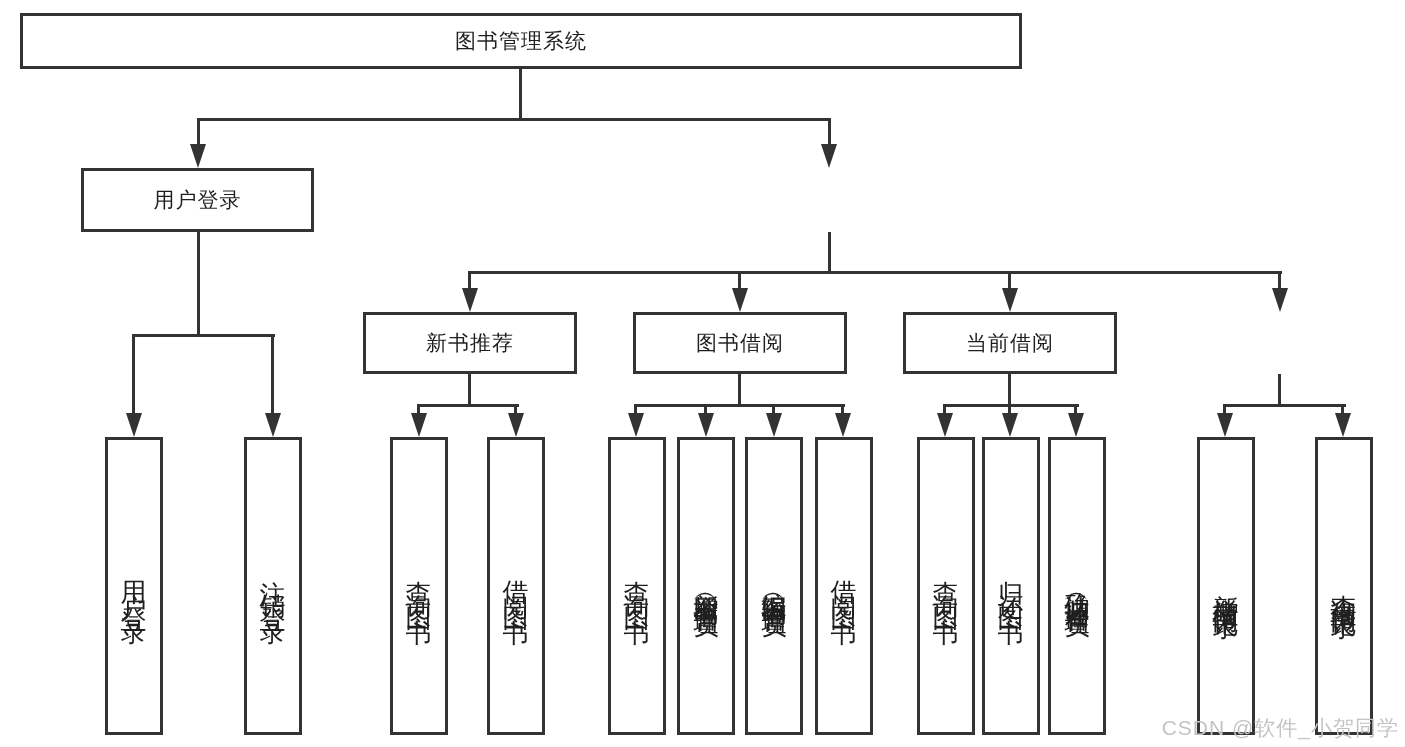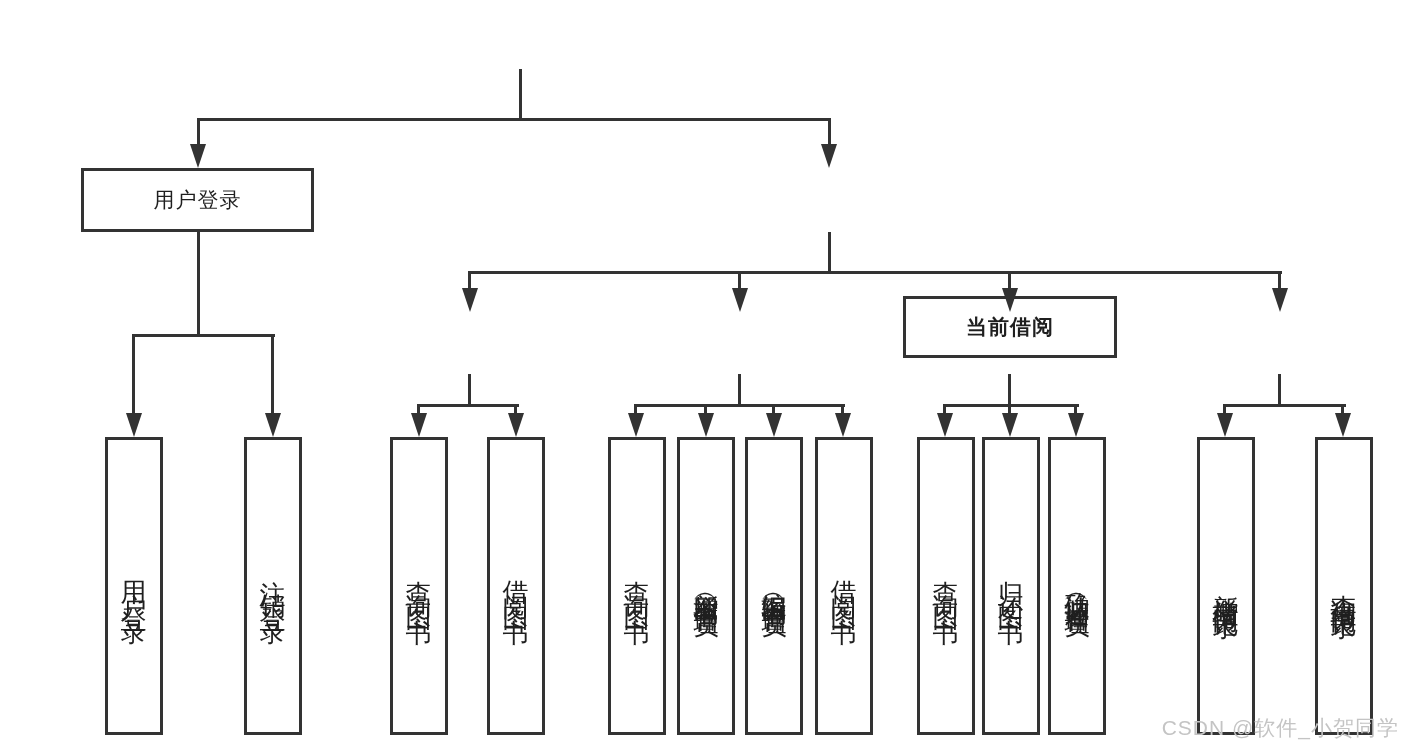--- a/index.html
+++ b/index.html
@@ -28,45 +28,54 @@
     writing-mode:vertical-rl;text-orientation:mixed;
     line-height:1;font-size:26px;letter-spacing:13px;white-space:nowrap;
   }
   .box.v.med span{letter-spacing:4px;}
   .box.v.long span{font-size:25px;letter-spacing:3px;}
   #root-box{left:20px;top:13px;width:1002px;height:56px;}
   #l2-0{left:81px;top:168px;width:233px;height:64px;}
   #l2-1{left:713px;top:168px;width:232px;height:64px;}
   #l3-0{left:363px;top:312px;width:214px;height:62px;}
   #l3-1{left:633px;top:312px;width:214px;height:62px;}
-  #l3-2{left:903px;top:296px;width:214px;height:62px;font-weight:bold;}
+  #l3-2{left:903px;top:312px;width:214px;height:62px;}
   #l3-3{left:1172px;top:312px;width:215px;height:62px;}
   
   .vl{position:absolute;width:3px;background:var(--line);}
   .hl{position:absolute;height:3px;background:var(--line);}
   .ar{
     position:absolute;width:0;height:0;
     border-left:8px solid transparent;border-right:8px solid transparent;
     border-top:24px solid var(--line);
   }
   .watermark{
     position:absolute;right:6px;top:714px;
     font-size:21px;color:var(--wm);letter-spacing:1px;white-space:nowrap;
   }
 </style>
 </head>
 <body>
 
 <div class="stage">
 
+  <div class="box h" id="root-box">
+    <span>图书管理系统</span>
+  </div>
 
   <div class="box h" id="l2-0">
     <span>用户登录</span>
   </div>
 
+  <div class="box h" id="l3-0">
+    <span>新书推荐</span>
+  </div>
+  <div class="box h" id="l3-1">
+    <span>图书借阅</span>
+  </div>
   <div class="box h" id="l3-2">
     <span>当前借阅</span>
   </div>
 
   <div class="box v" style="left:105px">
     <span>用户登录</span>
   </div>
   <div class="box v" style="left:244px">
     <span>注销登录</span>
   </div>

